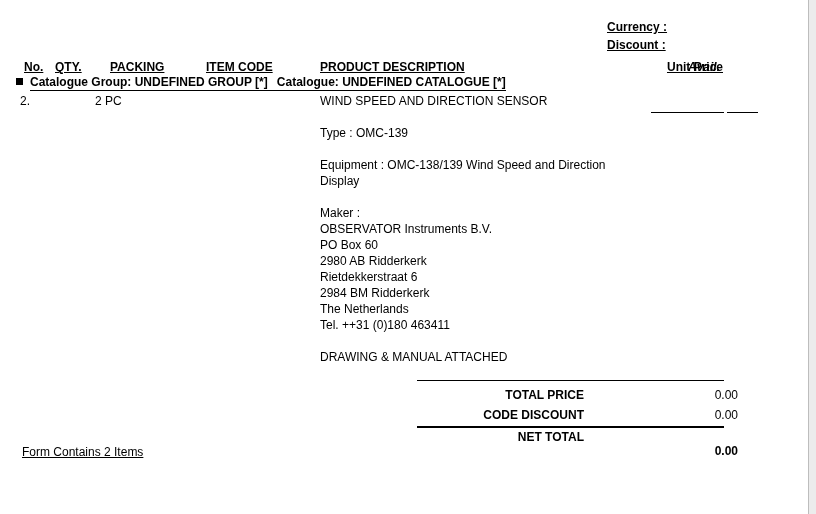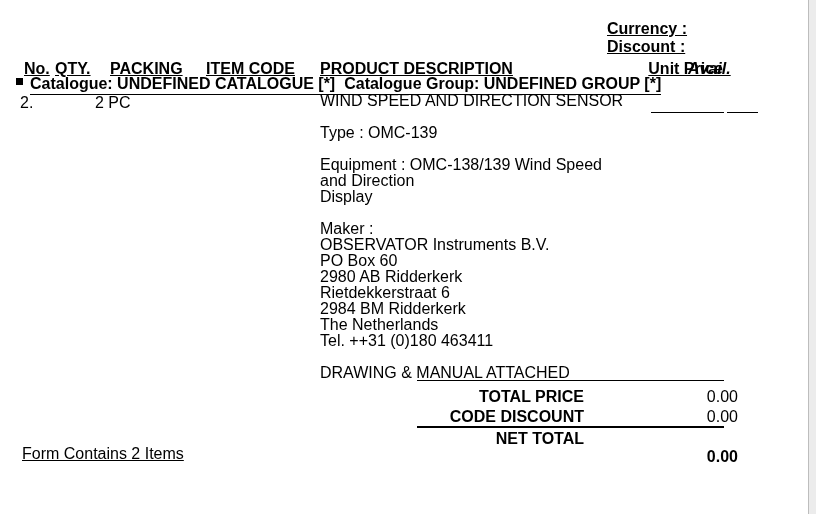--- a/index.html
+++ b/index.html
@@ -1,21 +1,21 @@
 <!DOCTYPE html>
 <html><head>
 <meta charset="utf-8">
 <style>
   * { margin:0; padding:0; box-sizing:border-box; }
   html,body { background:#ffffff; }
   .screen {
     position:relative; width:816px; height:514px;
     background:#ffffff; overflow:hidden;
     font-family:"Liberation Sans", sans-serif;
-    font-size:16px; color:#000;
+    font-size:12px; color:#000;
   }
   .right-edge {
     position:absolute; top:0; right:0; width:8px; height:514px;
     background:#ececec; border-left:1px solid #bdbdbd;
   }
   .abs { position:absolute; white-space:nowrap; }
   .b { font-weight:bold; }
   .u { text-decoration:underline; }
 
   
@@ -76,22 +76,22 @@
   <div class="col-hdr col-no">No.</div>
   <div class="col-hdr col-qty">QTY.</div>
   <div class="col-hdr col-packing">PACKING</div>
   <div class="col-hdr col-itemcode">ITEM CODE</div>
   <div class="col-hdr col-proddesc">PRODUCT DESCRIPTION</div>
   <div class="col-hdr col-unitprice">Unit Price</div>
   <div class="col-hdr col-avail">Avail.</div>
 
   <div class="bullet"></div>
   <div class="catalogue-row">
+    <span>Catalogue Group: UNDEFINED GROUP [*]</span>
     <span>Catalogue: UNDEFINED CATALOGUE [*]</span>
-    <span>Catalogue Group: UNDEFINED GROUP [*]</span>
   </div>
 
   <div class="abs item-no">2.</div>
   <div class="abs item-pack">2 PC</div>
   <div class="item-desc">WIND SPEED AND DIRECTION SENSOR
 
 Type : OMC-139
 
 Equipment : OMC-138/139 Wind Speed and Direction
 Display

